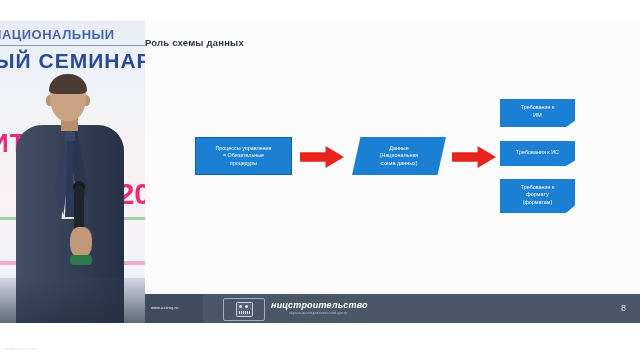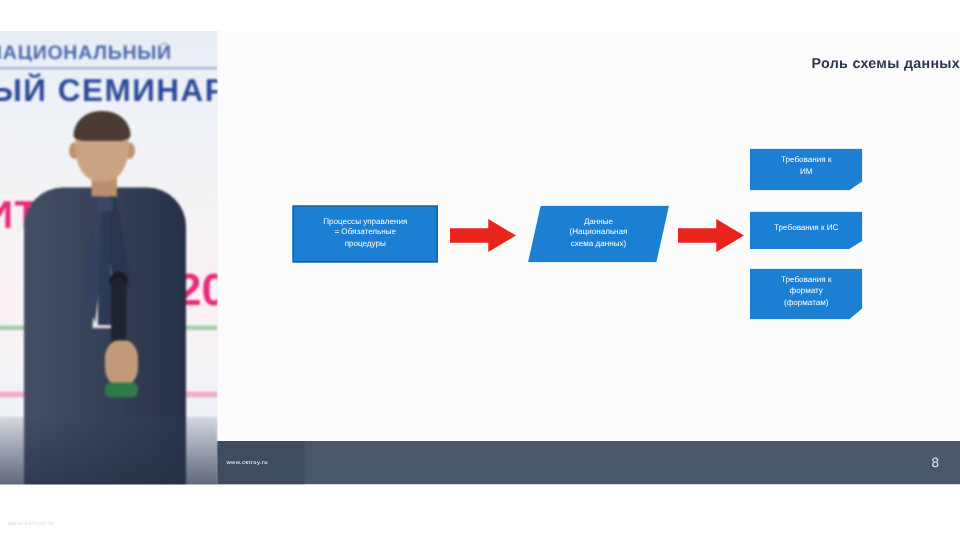--- a/index.html
+++ b/index.html
@@ -307,21 +307,21 @@
     width: 495px;
     height: 276px;
     background: #fcfcfd;
   }
 
   #slide-title {
     position: absolute;
     left: 0;
     top: 16px;
     width: 495px;
-    text-align: right;
+    text-align: left;
     font-size: 9.5px;
     font-weight: bold;
     color: #2c3550;
     letter-spacing: 0.2px;
   }
 
   
   .dbox {
     position: absolute;
     background: #1b7fd4;
@@ -621,20 +621,29 @@
 (форматам)</div>
     </div>
 
   </div>
 
   <div id="footer-bar">
     <div id="footer-left-block">
       <div id="footer-url">www.cstroy.ru</div>
     </div>
 
+    <div id="footer-logo">
+      <div id="logo-mark">
+        <div id="logo-mark-inner"></div>
+      </div>
+      <div id="logo-text-wrap">
+        <div id="logo-text-main"><span class="bold-part">ниц</span><span>строительство</span></div>
+        <div id="logo-text-sub">научно-исследовательский центр</div>
+      </div>
+    </div>
 
     <div id="page-number">8</div>
   </div>
 
   <div id="video-url-chip">www.cstroy.ru</div>
 
   <div class="gutter" id="gutter-bottom"></div>
 
 </div>
 

